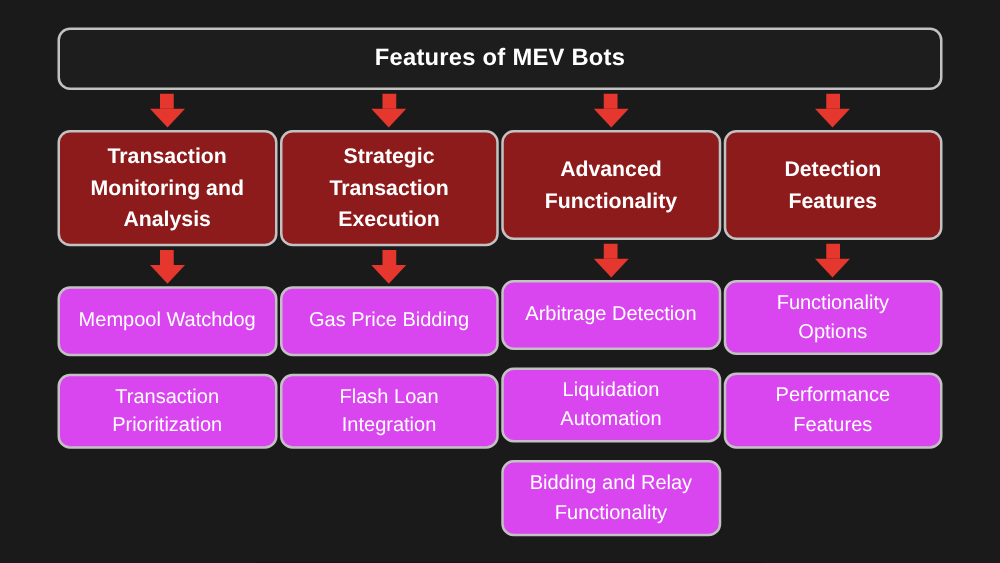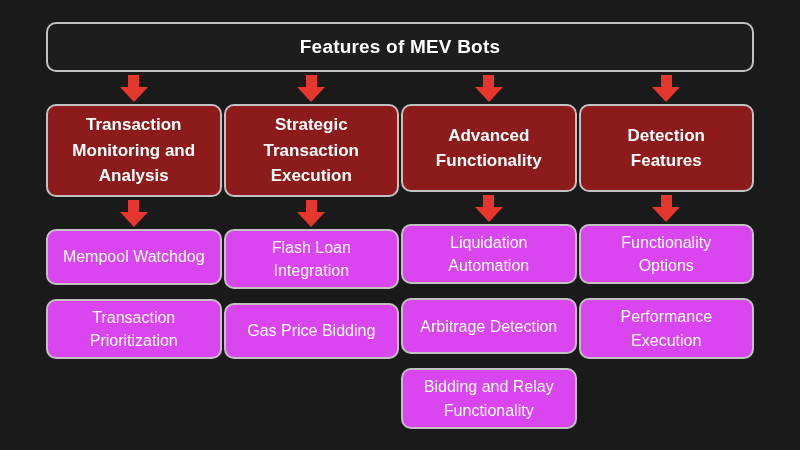--- a/index.html
+++ b/index.html
@@ -142,48 +142,48 @@
       </div>
       <div class="category-box">
         <span>Strategic Transaction Execution</span>
       </div>
       <div class="arrow">
         <div class="shaft"></div>
         <div class="head"></div>
       </div>
       <div class="items">
         <div class="item-box">
+          <span>Gas Price Bidding</span>
+        </div>
+        <div class="item-box">
           <span>Flash Loan Integration</span>
         </div>
-        <div class="item-box">
-          <span>Gas Price Bidding</span>
-        </div>
       </div>
     </div>
 
     <div class="column">
       <div class="arrow">
         <div class="shaft"></div>
         <div class="head"></div>
       </div>
       <div class="category-box">
         <span>Advanced Functionality</span>
       </div>
       <div class="arrow">
         <div class="shaft"></div>
         <div class="head"></div>
       </div>
       <div class="items">
         <div class="item-box">
+          <span>Arbitrage Detection</span>
+        </div>
+        <div class="item-box">
           <span>Liquidation Automation</span>
         </div>
         <div class="item-box">
-          <span>Arbitrage Detection</span>
-        </div>
-        <div class="item-box">
           <span>Bidding and Relay Functionality</span>
         </div>
       </div>
     </div>
 
     <div class="column">
       <div class="arrow">
         <div class="shaft"></div>
         <div class="head"></div>
       </div>
@@ -192,19 +192,19 @@
       </div>
       <div class="arrow">
         <div class="shaft"></div>
         <div class="head"></div>
       </div>
       <div class="items">
         <div class="item-box">
           <span>Functionality Options</span>
         </div>
         <div class="item-box">
-          <span>Performance Execution</span>
+          <span>Performance Features</span>
         </div>
       </div>
     </div>
 
   </div>
 </div>
 
 </body></html>

